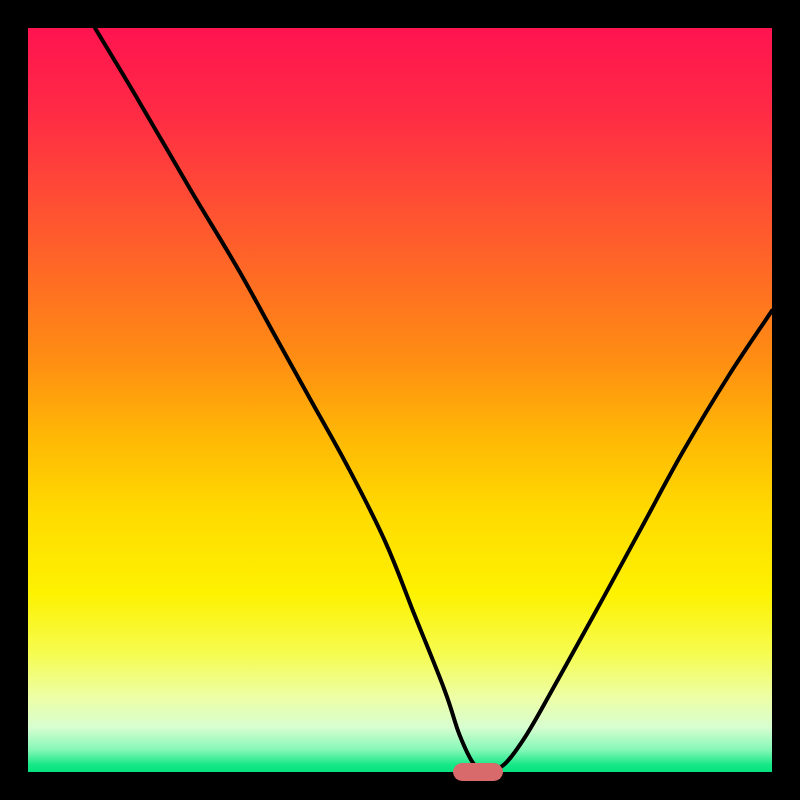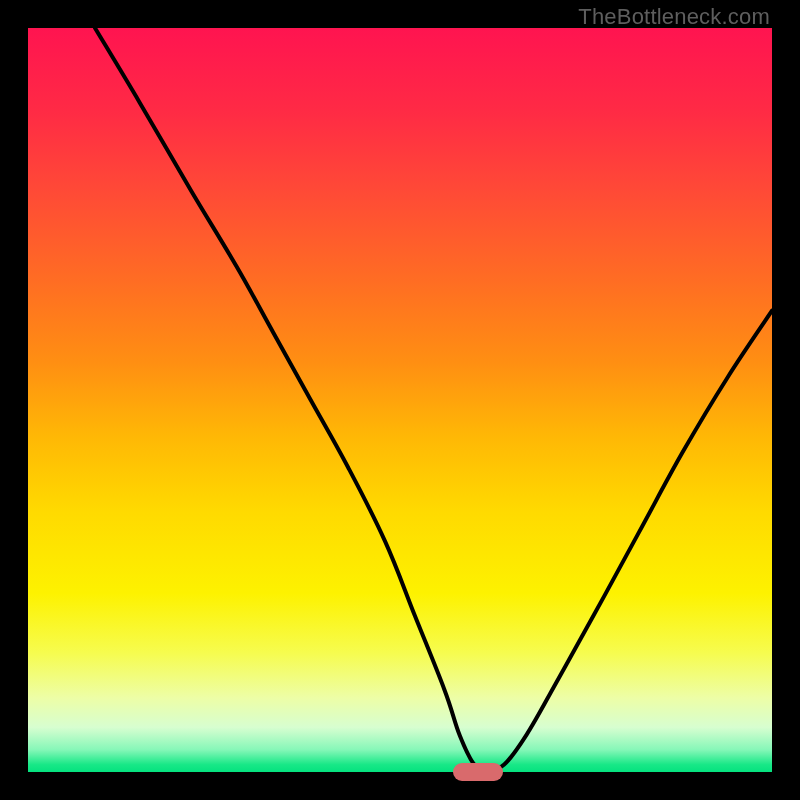--- a/index.html
+++ b/index.html
@@ -70,14 +70,13 @@
 
   <div class="plot-area">
 
     <svg class="curve" viewBox="0 0 744 744" preserveAspectRatio="none">
       <path id="curve-path" d="M 67.0 0.0 C 75.0 13.4, 94.2 44.9, 111.6 74.4 C 129.0 103.9, 146.3 134.2, 163.7 163.7 C 181.1 193.1, 193.6 212.6, 208.3 238.1 C 223.1 263.5, 232.1 280.9, 245.5 305.0 C 258.9 329.1, 269.3 347.9, 282.7 372.0 C 296.1 396.1, 306.5 413.5, 319.9 439.0 C 333.3 464.4, 345.1 486.6, 357.1 513.4 C 369.2 540.1, 376.2 561.0, 386.9 587.8 C 397.6 614.5, 408.6 640.7, 416.6 662.2 C 424.7 683.6, 426.2 693.4, 431.5 706.8 C 436.9 720.2, 441.0 730.5, 446.4 736.6 C 451.8 742.6, 455.9 740.3, 461.3 740.3 C 466.6 740.3, 469.5 742.6, 476.2 736.6 C 482.9 730.5, 489.1 721.5, 498.5 706.8 C 507.9 692.1, 516.2 676.1, 528.2 654.7 C 540.3 633.3, 550.7 614.5, 565.4 587.8 C 580.2 561.0, 594.0 535.4, 610.1 505.9 C 626.2 476.5, 638.6 452.2, 654.7 424.1 C 670.8 396.0, 683.3 375.1, 699.4 349.7 C 715.4 324.2, 736.0 294.8, 744.0 282.7" fill="none" stroke="#000" stroke-width="4" stroke-linecap="round" stroke-linejoin="round"></path>
     </svg>
 
     <div class="marker" id="marker" style="left: 424.824px; width: 50.592px; height: 18px; bottom: -9px;"></div>
   </div>
 
-  <div class="watermark">TheBottleneck.com</div>
 </div>
 
 </body></html>

